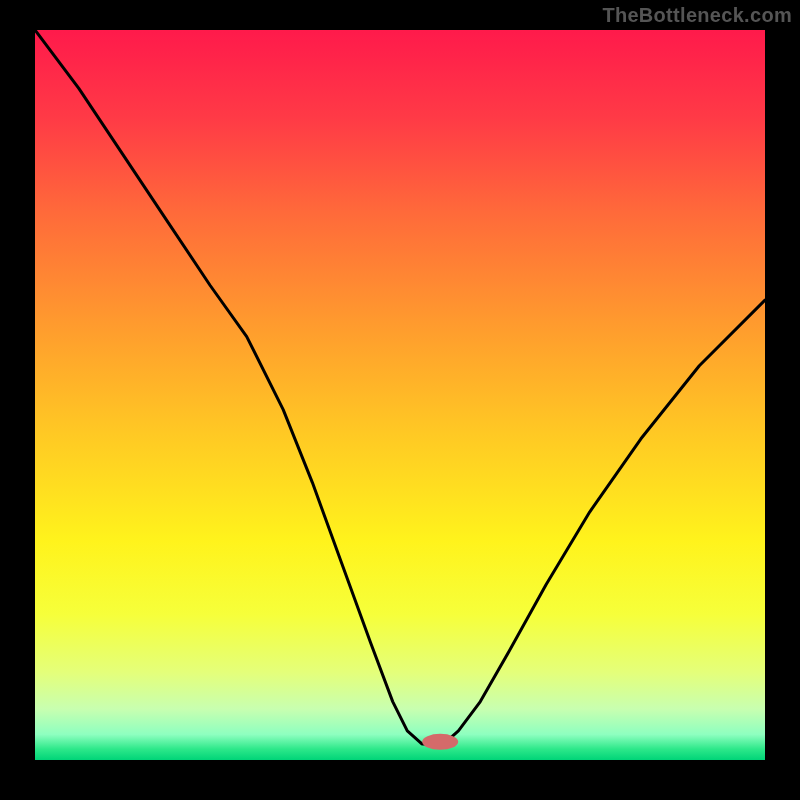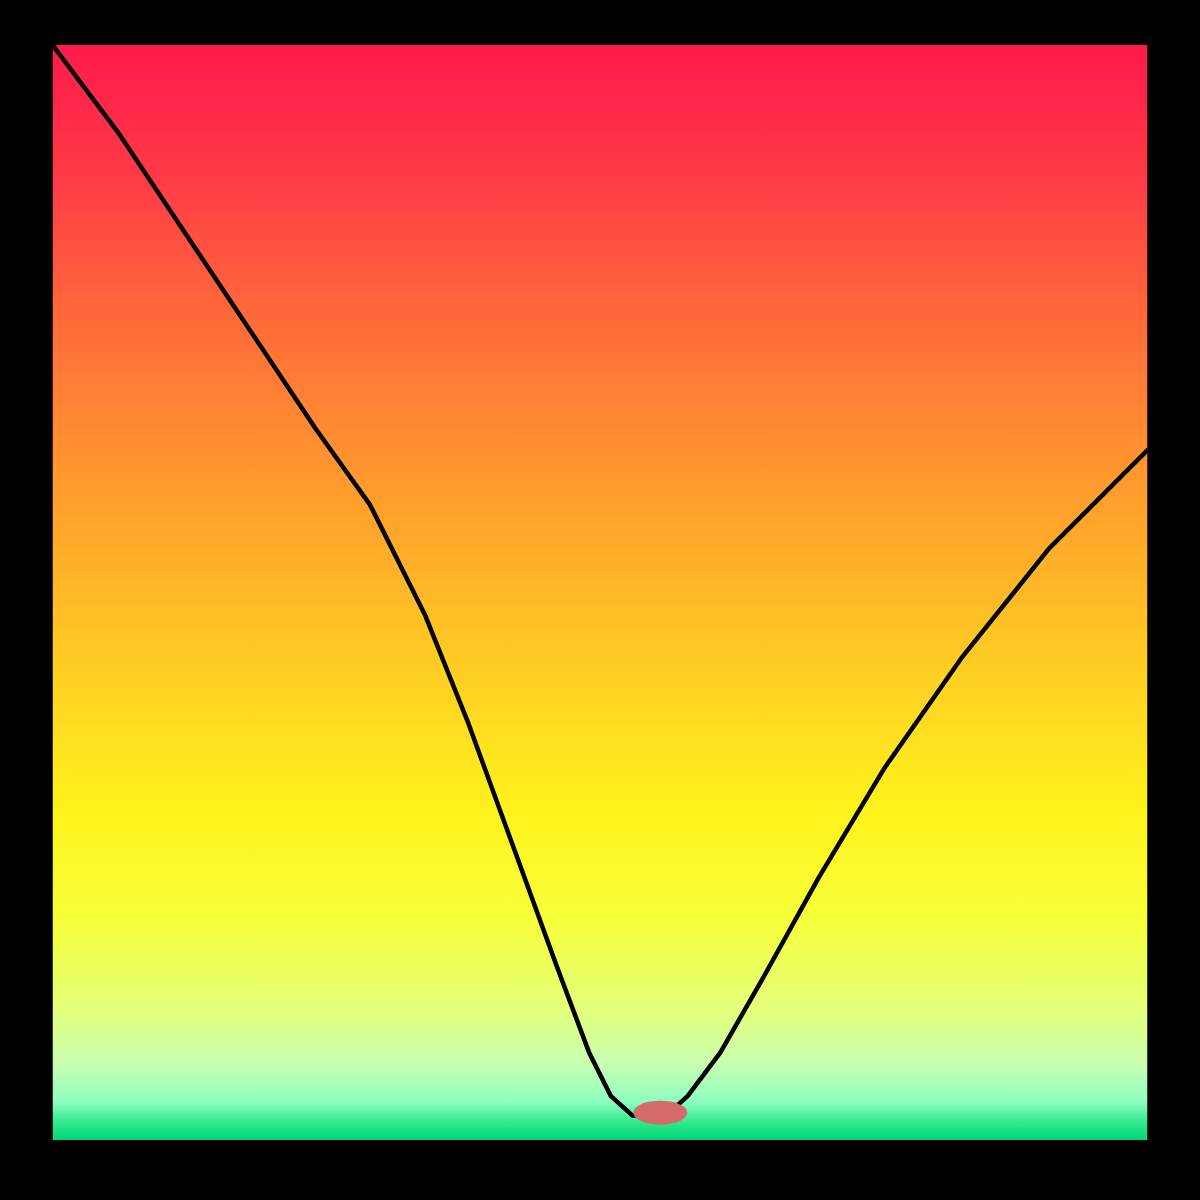--- a/index.html
+++ b/index.html
@@ -36,20 +36,21 @@
   }
   svg {
     display: block;
   }
 </style>
 </head>
 <body>
 
 <div class="frame">
 
+  <div class="watermark">TheBottleneck.com</div>
 
   <div class="plot-area">
     <svg id="chart-svg" width="730" height="730" viewBox="0 0 730 730" preserveAspectRatio="none">
       <defs>
         <linearGradient id="bg-grad" x1="0" y1="0" x2="0" y2="1">
             <stop offset="0%" stop-color="#ff1a4b"></stop>
             <stop offset="12%" stop-color="#ff3a46"></stop>
             <stop offset="25%" stop-color="#ff6a3a"></stop>
             <stop offset="40%" stop-color="#ff9a2e"></stop>
             <stop offset="55.00000000000001%" stop-color="#ffc824"></stop>

